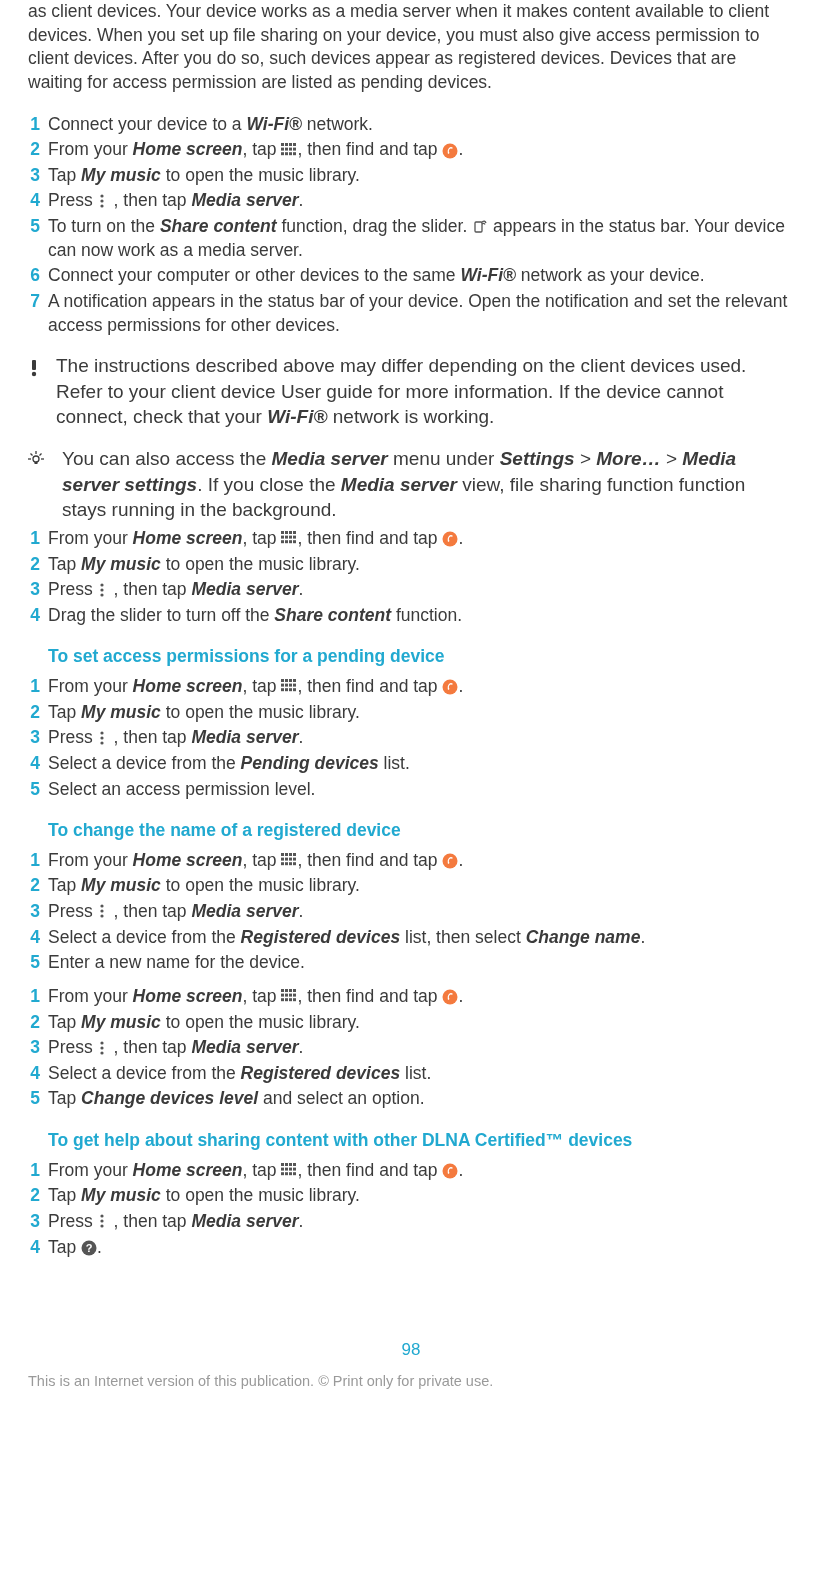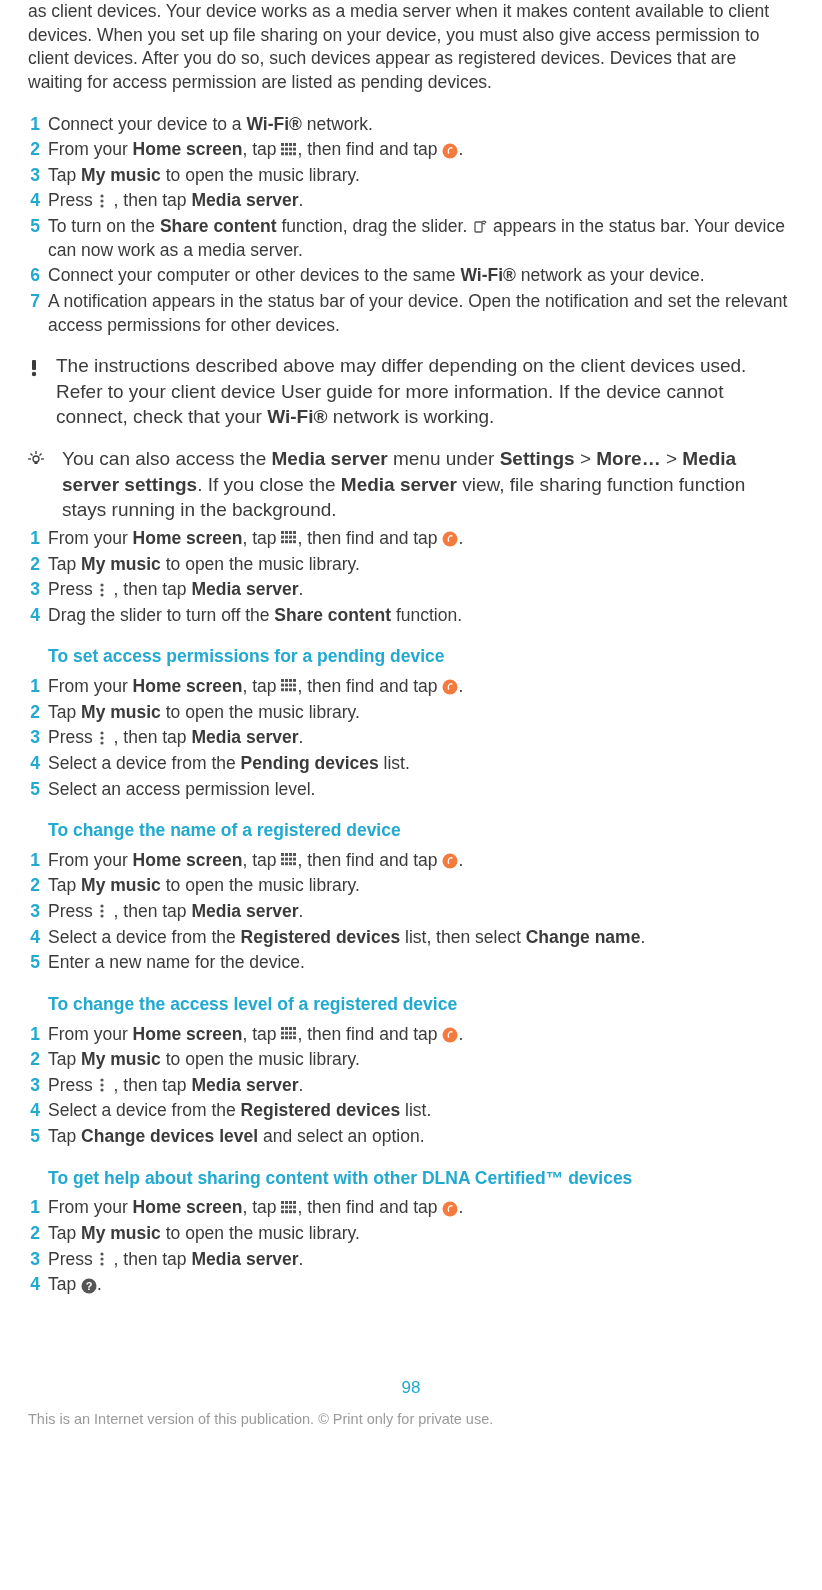--- a/index.html
+++ b/index.html
@@ -55,21 +55,21 @@
   .note-icon {
     flex: 0 0 28px;
     text-align: left;
     position: relative;
     top: 1px;
   }
   .note-text {
     flex: 1;
     font-size: 19px;
   }
-  .bold { font-weight: bold; }
+  .bold { font-weight: bold; font-style: italic; }
   .ic {
     display: inline-block;
     vertical-align: middle;
     width: 16px;
     height: 14px;
     position: relative;
     top: -1px;
   }
   .ic-apps svg, .ic-walkman svg, .ic-menu svg, .ic-share svg,
   .ic-help svg, .ic-excl svg, .ic-bulb svg { display: block; }
@@ -221,21 +221,20 @@
           </svg></span>.</li>
       <li>Tap <span class="bold">My music</span> to open the music library.</li>
       <li>Press <span class="ic ic-menu"><svg width="8" height="14" viewBox="0 0 8 14">
             <circle cx="4" cy="2" r="1.6" fill="#555"></circle>
             <circle cx="4" cy="7" r="1.6" fill="#555"></circle>
             <circle cx="4" cy="12" r="1.6" fill="#555"></circle>
           </svg></span>, then tap <span class="bold">Media server</span>.</li>
       <li>Select a device from the <span class="bold">Registered devices</span> list, then select <span class="bold">Change name</span>.</li>
       <li>Enter a new name for the device.</li>
     </ol>
-    <div class="section-h">To change the access level of a registered device</div>
     <ol class="steps">
       <li>From your <span class="bold">Home screen</span>, tap <span class="ic ic-apps"><svg width="16" height="14" viewBox="0 0 16 14">
             <rect x="0" y="0" width="3" height="3" fill="#555"></rect>
             <rect x="4" y="0" width="3" height="3" fill="#555"></rect>
             <rect x="8" y="0" width="3" height="3" fill="#555"></rect>
             <rect x="12" y="0" width="3" height="3" fill="#555"></rect>
             <rect x="0" y="4.6" width="3" height="3" fill="#555"></rect>
             <rect x="4" y="4.6" width="3" height="3" fill="#555"></rect>
             <rect x="8" y="4.6" width="3" height="3" fill="#555"></rect>
             <rect x="12" y="4.6" width="3" height="3" fill="#555"></rect>

